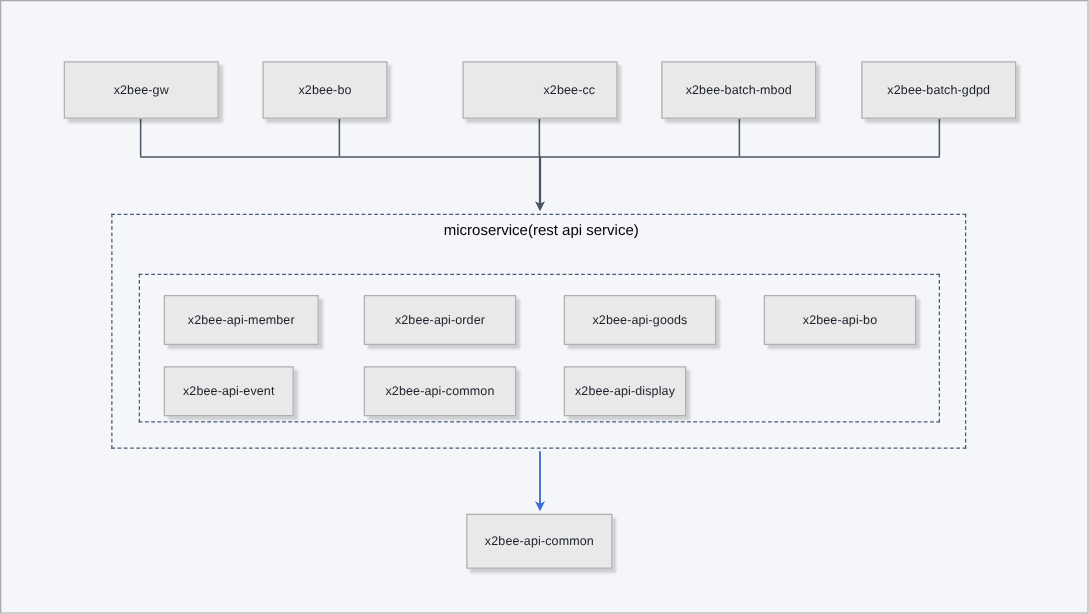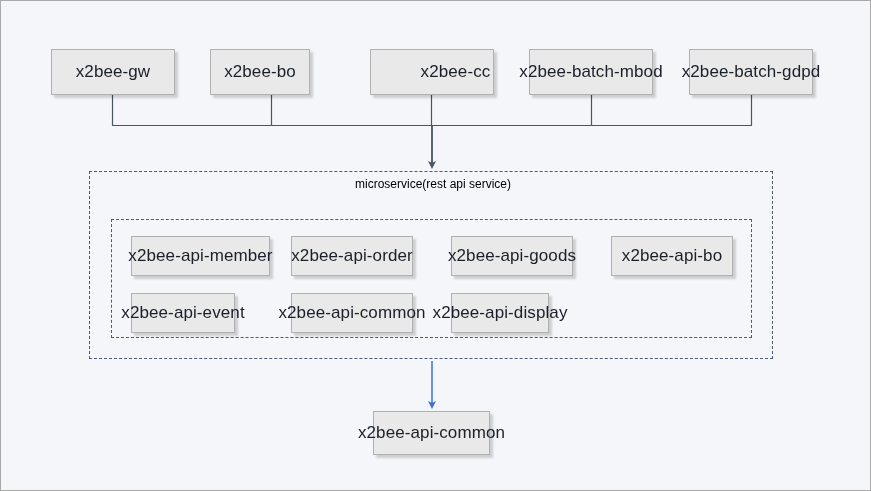--- a/index.html
+++ b/index.html
@@ -30,21 +30,21 @@
   .node {
     position: absolute;
     background: #e9e9e9;
     border: 1px solid #b0b0b0;
     box-sizing: border-box;
     box-shadow: 3px 3px 2px rgba(0,0,0,0.16);
     display: flex;
     align-items: center;
     justify-content: center;
     color: #1a1f29;
-    font-size: 17px;
+    font-size: 10px;
     font-family: "Liberation Sans", sans-serif;
     letter-spacing: 0.1px;
     white-space: nowrap;
   }
   .group-label {
     position: absolute;
     color: #000000;
     font-size: 12px;
     font-family: "Liberation Sans", sans-serif;
     white-space: nowrap;
@@ -102,21 +102,21 @@
   <div class="node" style="left:369px; top:48px; width:124px; height:46px;padding-left:47px;">
     <span>x2bee-cc</span>
   </div>
   <div class="node" style="left:528px; top:48px; width:124px; height:46px;">
     <span>x2bee-batch-mbod</span>
   </div>
   <div class="node" style="left:688px; top:48px; width:124px; height:46px;">
     <span>x2bee-batch-gdpd</span>
   </div>
 
-  <div class="node" style="left:130px; top:235px; width:139px; height:40px;">
+  <div class="node" style="left:130px; top:235px; width:124px; height:40px;">
     <span>x2bee-api-member</span>
   </div>
   <div class="node" style="left:290px; top:235px; width:122px; height:40px;">
     <span>x2bee-api-order</span>
   </div>
   <div class="node" style="left:450px; top:235px; width:122px; height:40px;">
     <span>x2bee-api-goods</span>
   </div>
   <div class="node" style="left:610px; top:235px; width:122px; height:40px;">
     <span>x2bee-api-bo</span>

